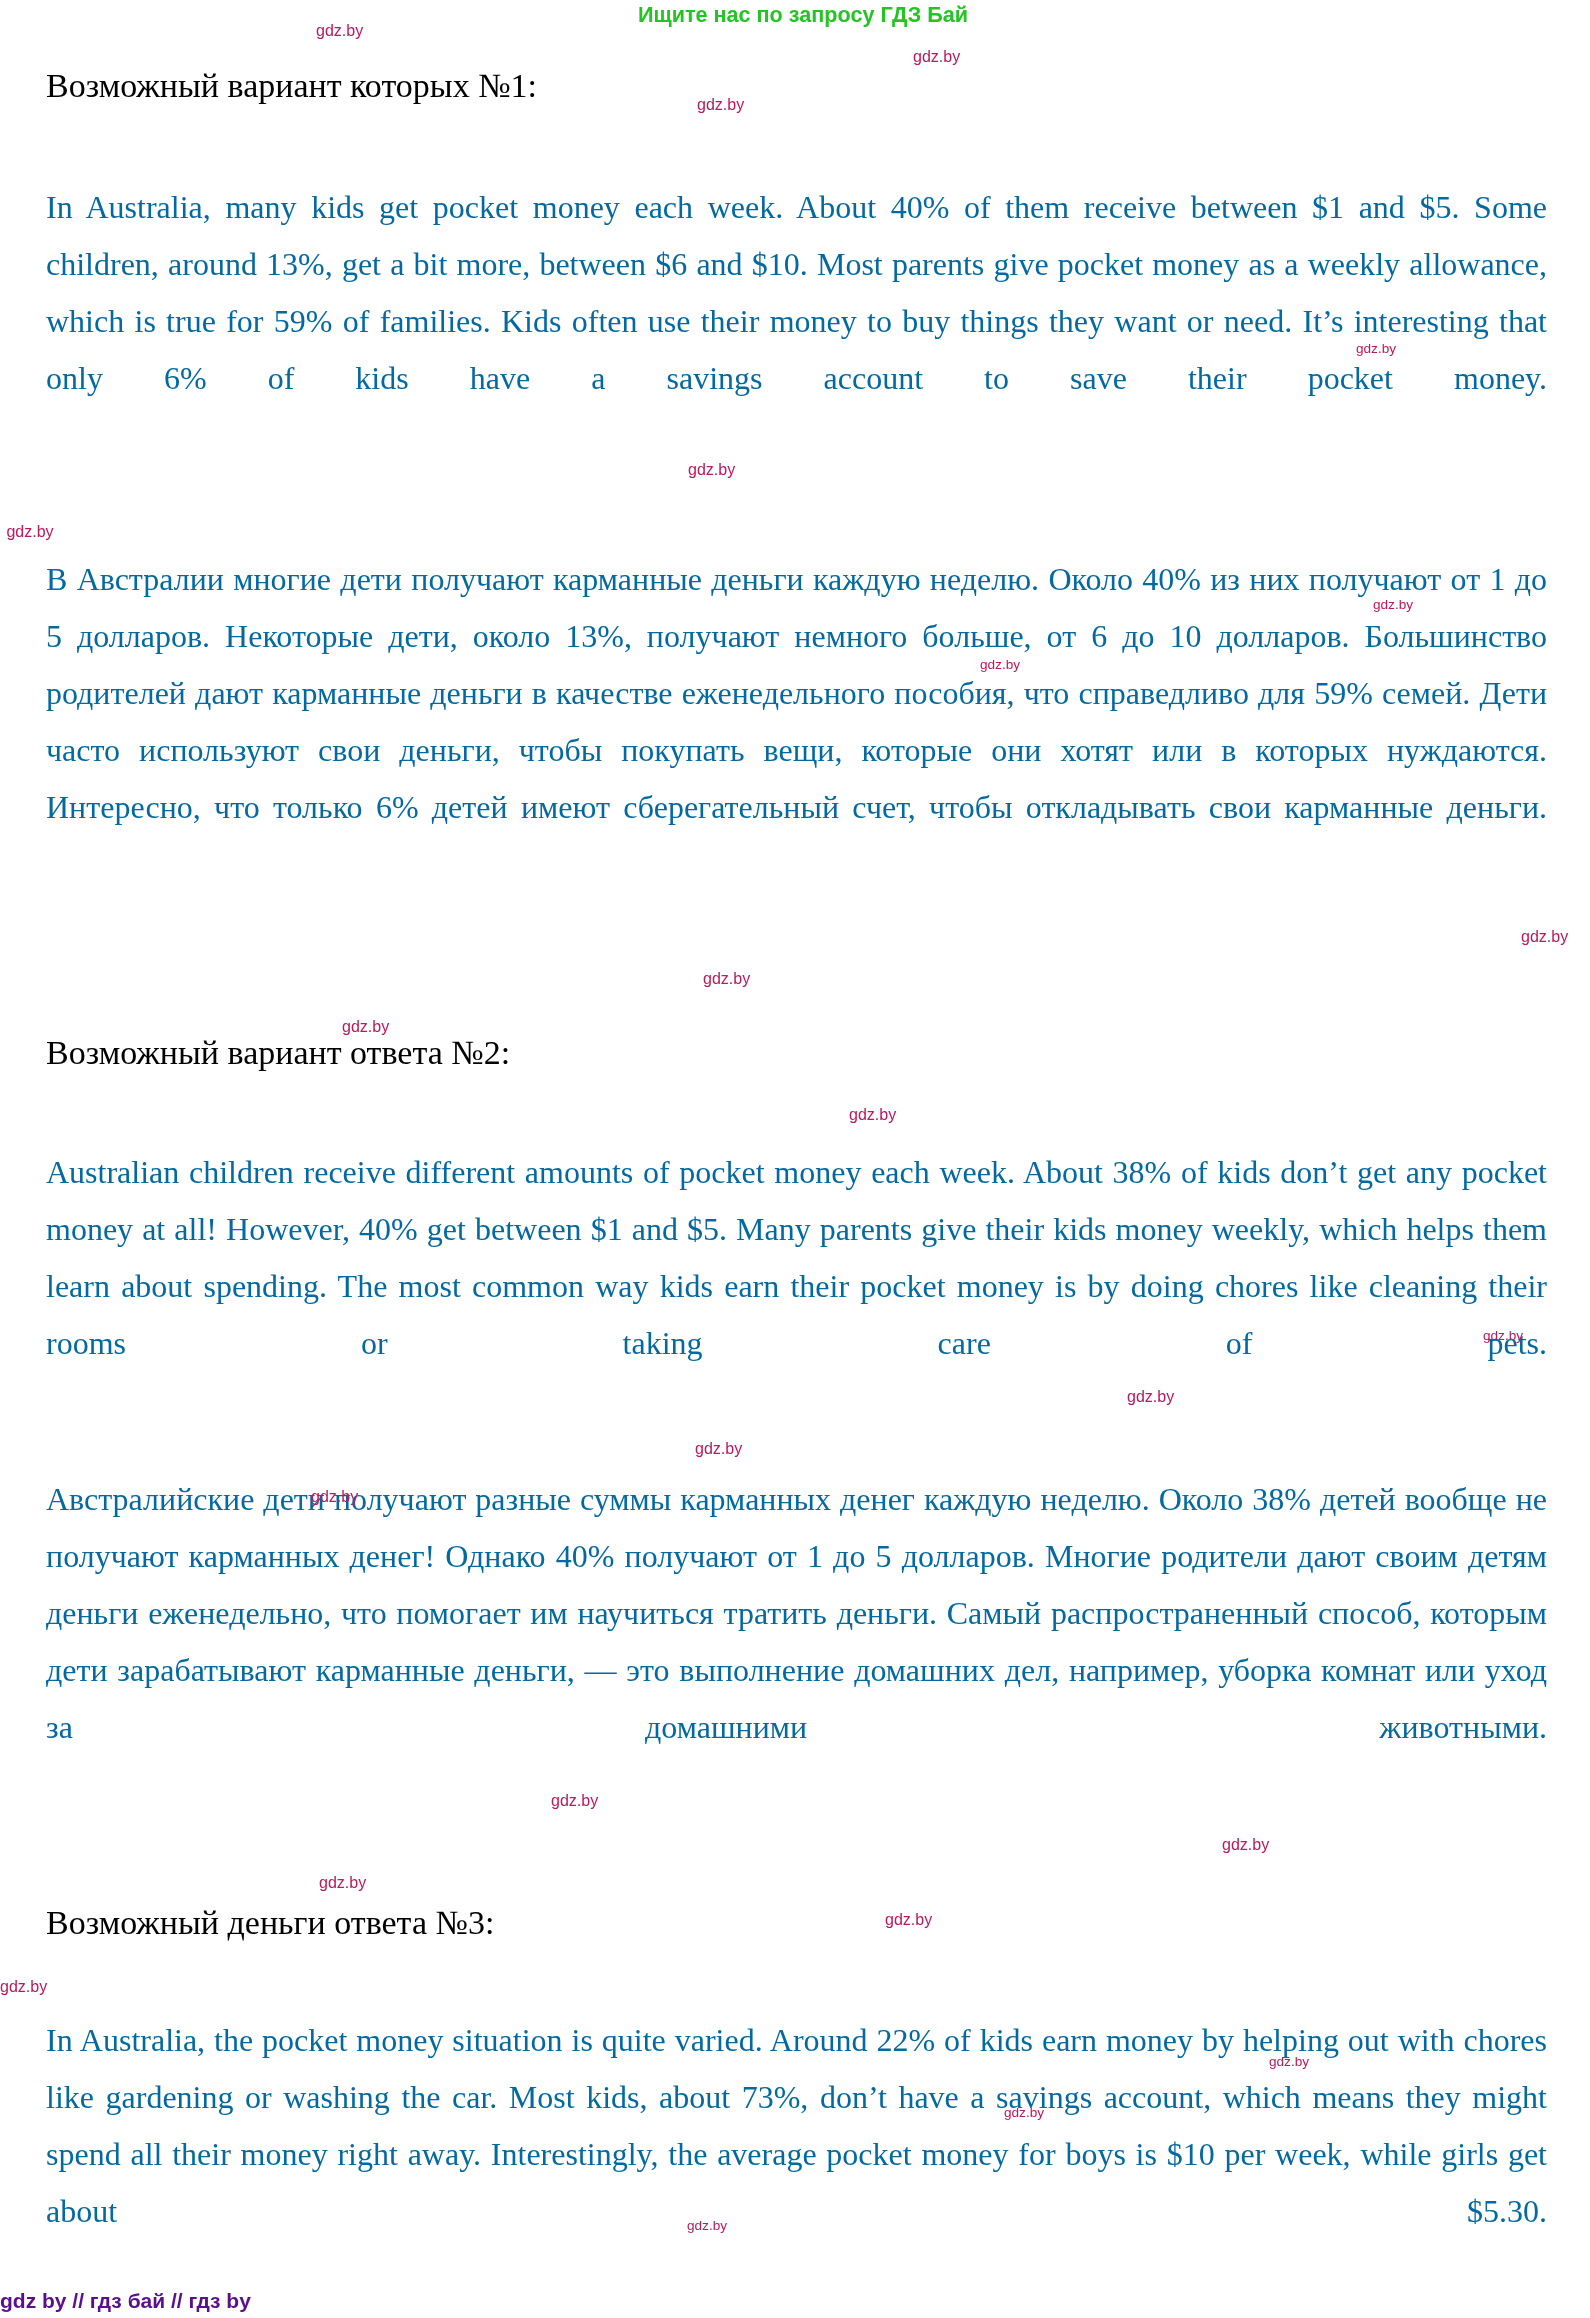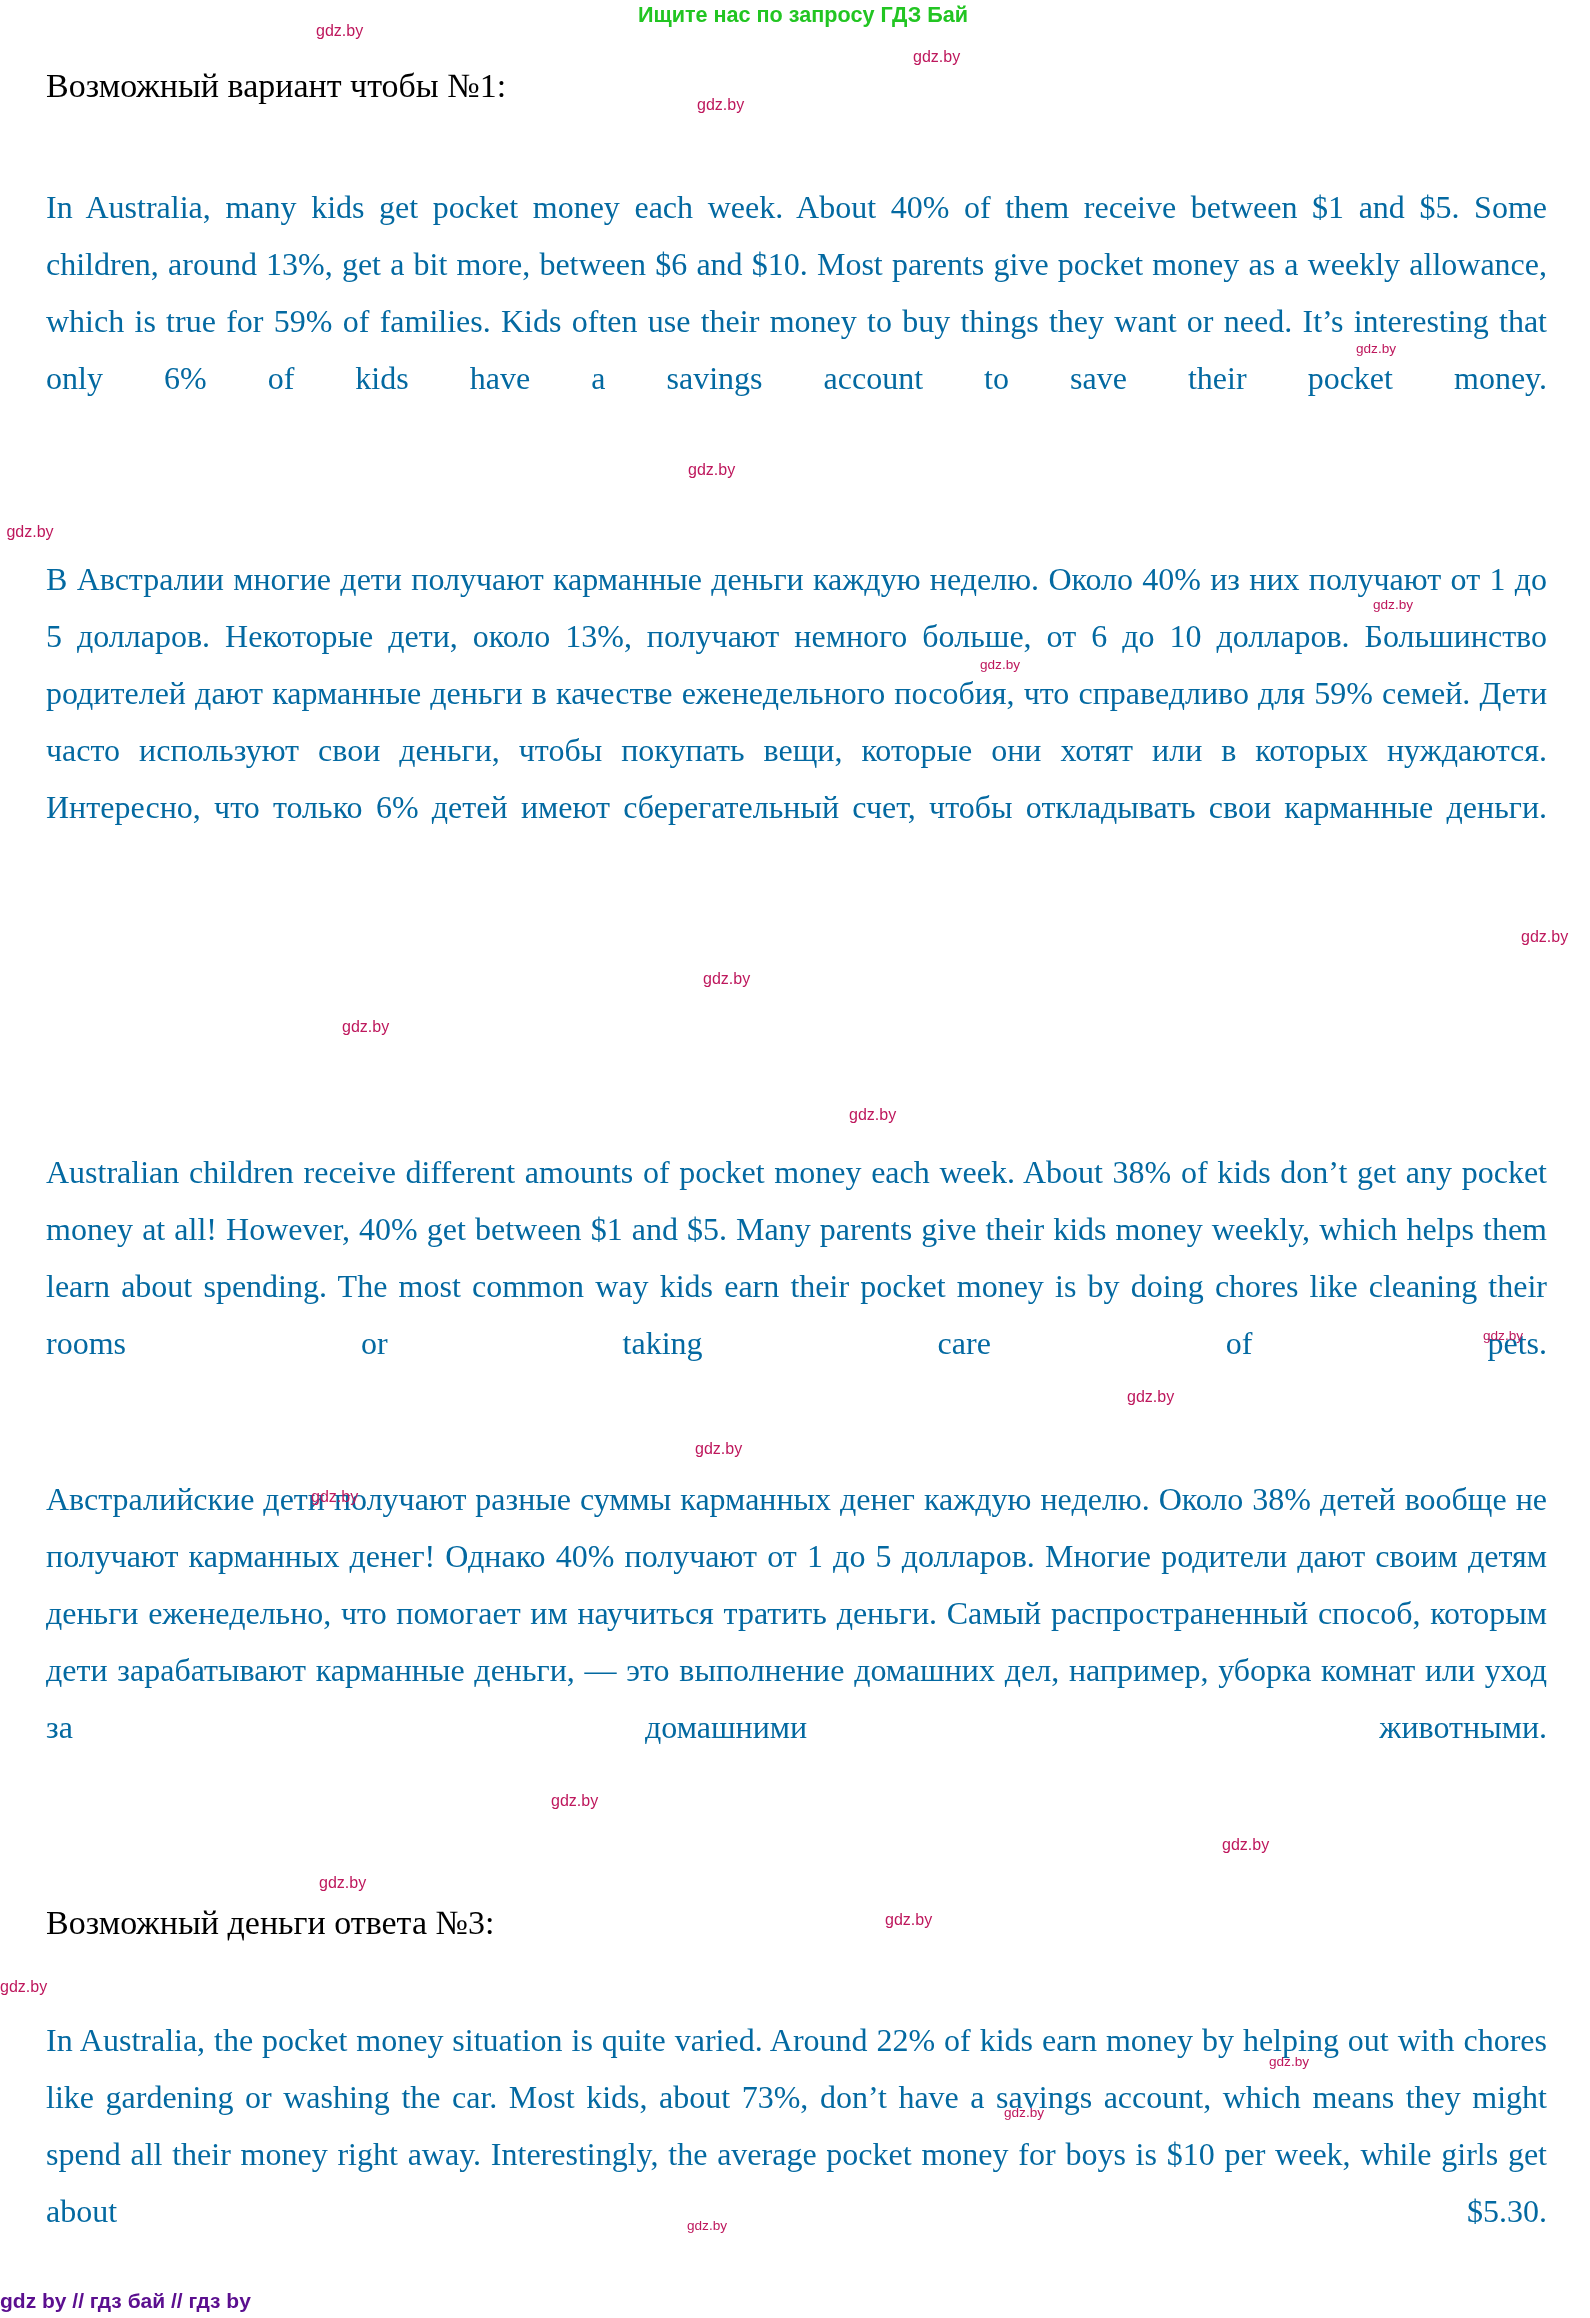--- a/index.html
+++ b/index.html
@@ -89,26 +89,27 @@
   }
   .wm.sm { font-size: 13.6px; }
 </style>
 </head>
 <body>
 
 <div id="page">
 
   <div class="promo">Ищите нас по запросу ГДЗ Бай</div>
 
-  <div class="heading" style="top:67px;">Возможный вариант чтобы №1:</div>
+  <div class="heading" style="top:67px;">Возможный вариант которых №1:</div>
 
   <div class="para" style="top:179px;">In Australia, many kids get pocket money each week. About 40% of them receive between $1 and $5. Some children, around 13%, get a bit more, between $6 and $10. Most parents give pocket money as a weekly allowance, which is true for 59% of families. Kids often use their money to buy things they want or need. It’s interesting that only 6% of kids have a savings account to save their pocket money.</div>
 
   <div class="para" style="top:551px;">В Австралии многие дети получают карманные деньги каждую неделю. Около 40% из них получают от 1 до 5 долларов. Некоторые дети, около 13%, получают немного больше, от 6 до 10 долларов. Большинство родителей дают карманные деньги в качестве еженедельного пособия, что справедливо для 59% семей. Дети часто используют свои деньги, чтобы покупать вещи, которые они хотят или в которых нуждаются. Интересно, что только 6% детей имеют сберегательный счет, чтобы откладывать свои карманные деньги.</div>
 
+  <div class="heading" style="top:1034px;">Возможный вариант ответа №2:</div>
 
   <div class="para" style="top:1144px;">Australian children receive different amounts of pocket money each week. About 38% of kids don’t get any pocket money at all! However, 40% get between $1 and $5. Many parents give their kids money weekly, which helps them learn about spending. The most common way kids earn their pocket money is by doing chores like cleaning their rooms or taking care of pets.</div>
 
   <div class="para" style="top:1471px;">Австралийские дети получают разные суммы карманных денег каждую неделю. Около 38% детей вообще не получают карманных денег! Однако 40% получают от 1 до 5 долларов. Многие родители дают своим детям деньги еженедельно, что помогает им научиться тратить деньги. Самый распространенный способ, которым дети зарабатывают карманные деньги, — это выполнение домашних дел, например, уборка комнат или уход за домашними животными.</div>
 
   <div class="heading" style="top:1904px;">Возможный деньги ответа №3:</div>
 
   <div class="para" style="top:2012px;font-family:Liberation Serif, serif;">In Australia, the pocket money situation is quite varied. Around 22% of kids earn money by helping out with chores like gardening or washing the car. Most kids, about 73%, don’t have a savings account, which means they might spend all their money right away. Interestingly, the average pocket money for boys is $10 per week, while girls get about $5.30.</div>
 
   <div class="wm" style="left:316px;  top:22.4px;">gdz.by</div>

